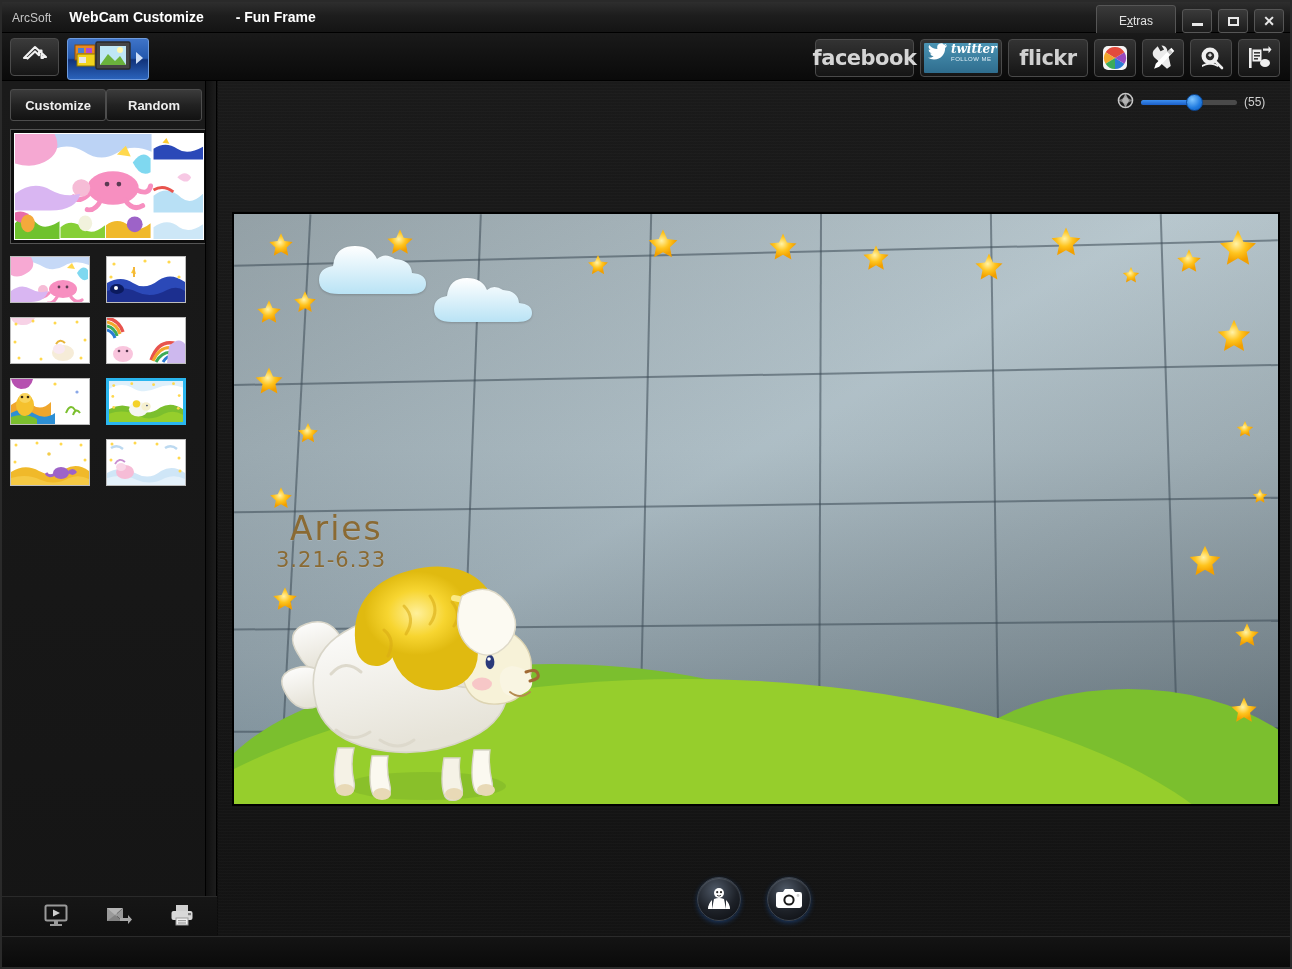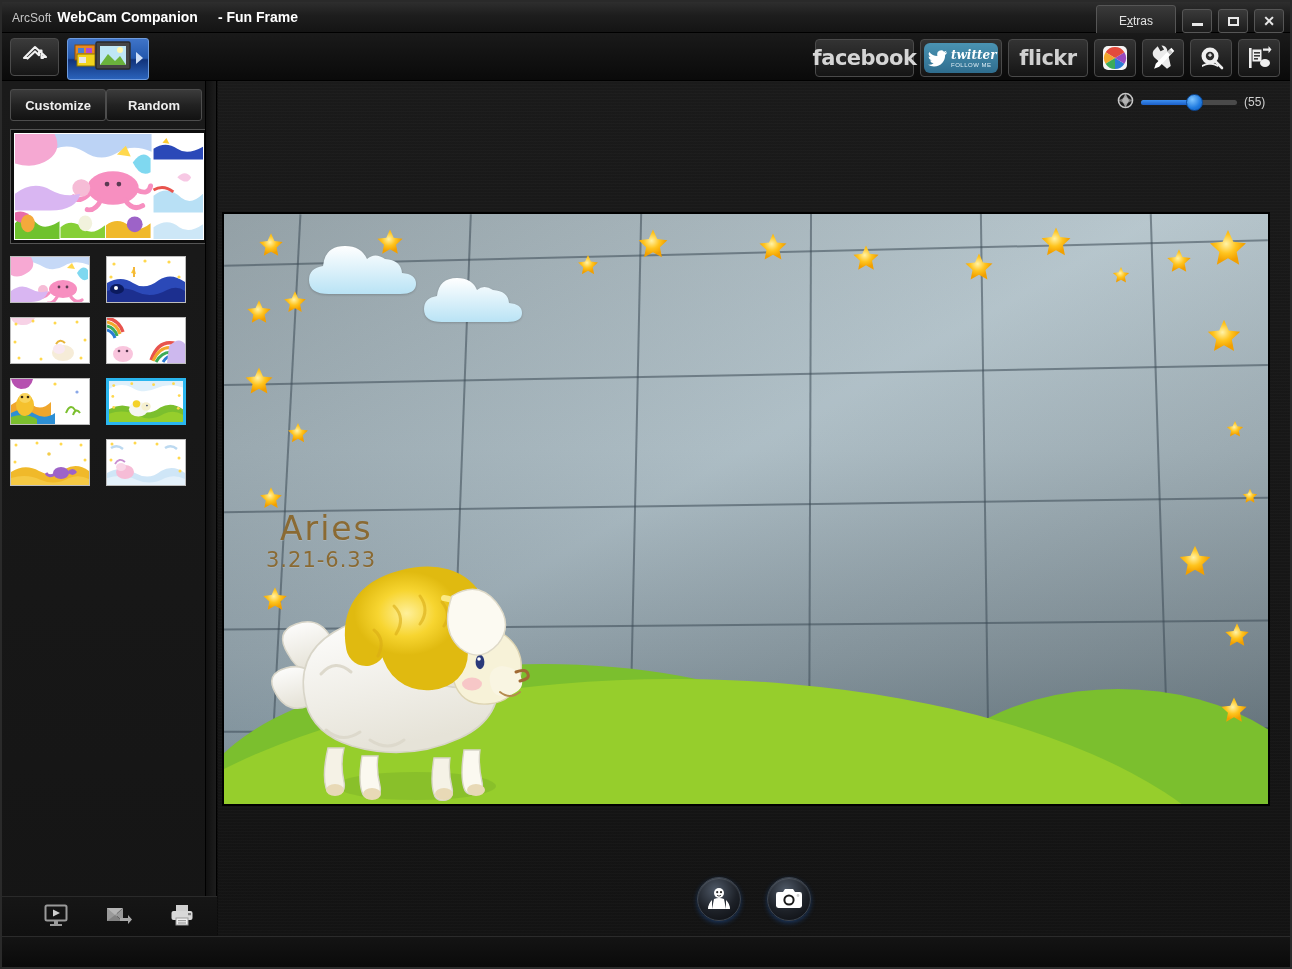--- a/index.html
+++ b/index.html
@@ -24,21 +24,21 @@
 
   
   .titlebar {
     position: absolute; left: 0; top: 0; width: 1288px; height: 31px;
     background: linear-gradient(to bottom, #2e2e2e 0%, #1d1d1d 45%, #141414 100%);
     border-bottom: 1px solid #000;
     display: flex; align-items: center;
   }
   .title-text {
     margin-left: 10px; color: #d8d8d8; font-size: 13px; white-space: nowrap;
-    display: flex; align-items: baseline; gap: 0px;
+    display: flex; align-items: baseline; gap: 12px;
   }
   .t-brand { font-size: 12px; color: #c6c6c6; }
   .t-app   { font-size: 14px; font-weight: bold; color: #ffffff; margin-left: 6px;}
   .t-mode  { font-size: 14px; font-weight: bold; color: #ffffff; margin-left: 20px;}
   .win-controls {
     position: absolute; right: 6px; top: 3px; display: flex; gap: 6px; align-items: center;
   }
   .extras-btn {
     width: 80px; height: 32px;
     background: linear-gradient(to bottom, #3a3a3a, #1c1c1c);
@@ -95,23 +95,23 @@
     display: flex; align-items: center; justify-content: center;
     cursor: pointer; position: relative;
   }
   .sbtn-fb { width: 99px; }
   .sbtn-tw { width: 82px; }
   .sbtn-fl { width: 80px; }
   .sbtn-sq { width: 42px; }
   .fb-label { font-size: 21px; font-weight: bold; color: #d5d5d5; letter-spacing: -0.5px;
               font-family: "DejaVu Sans", sans-serif; }
   .tw-inner {
-    width: 74px; height: 30px; border-radius: 6px;
+    width: 74px; height: 30px; border-radius: 1px;
     background: linear-gradient(to bottom, #4a93b3, #2f6d8e);
-    display: flex; align-items: center; gap: 3px; padding-left: 4px;
+    display: flex; align-items: flex-start; gap: 3px; padding-left: 4px;
   }
   .tw-text { display:flex; flex-direction: column; line-height: 1; }
   .tw-main { font-size: 12px; font-weight: bold; color: #ffffff; font-style: italic;
              font-family: "DejaVu Serif", serif; }
   .tw-sub { font-size: 6px; color: #dfeef6; letter-spacing: 0.5px; margin-top:1px; }
   .fl-label { font-size: 21px; font-weight: bold; color: #d0d0d0; letter-spacing: -0.5px;
               font-family: "DejaVu Sans", sans-serif; }
 
   
   .left-panel {
@@ -176,21 +176,21 @@
                  background: linear-gradient(to bottom,#3d8ff0,#1b5fc8); border-radius: 3px;}
   .slider-knob {
     position: absolute; left: 47%; top: -6px; width: 17px; height: 17px; border-radius: 50%;
     background: radial-gradient(circle at 35% 30%, #7ec4ff, #1f7ae0 60%, #115bb8);
     border: 1px solid #0d4a99; cursor: pointer;
   }
   .zoom-val { color: #cfcfcf; font-size: 12px; }
 
   
   .stage {
-    position: absolute; left: 4px; top: 131px; width: 1048px; height: 594px;
+    position: absolute; left: 14px; top: 131px; width: 1048px; height: 594px;
     border: 2px solid #000;
     background: #7e8e96;
     overflow: hidden;
   }
   .wall {
     position: absolute; inset: 0;
     background:
       linear-gradient(to bottom right, rgba(0,0,0,0.18), rgba(255,255,255,0.05) 45%, rgba(0,0,0,0.22)),
       linear-gradient(to bottom, #b4c4cb 0%, #a9bac2 40%, #8d9ea7 75%, #6f838e 100%);
   }
@@ -236,21 +236,21 @@
   }
 </style>
 </head>
 <body>
 
 <div class="app">
 
   <div class="titlebar">
     <div class="title-text">
       <span class="t-brand">ArcSoft</span>
-      <span class="t-app">WebCam Companion</span>
+      <span class="t-app">WebCam Customize</span>
       <span class="t-mode">- Fun Frame</span>
     </div>
     <div class="win-controls">
       <div class="extras-btn">
         <span>E<u>x</u>tras</span>
       </div>
       <div class="win-btn">
         <span class="glyph-min"></span>
       </div>
       <div class="win-btn">

